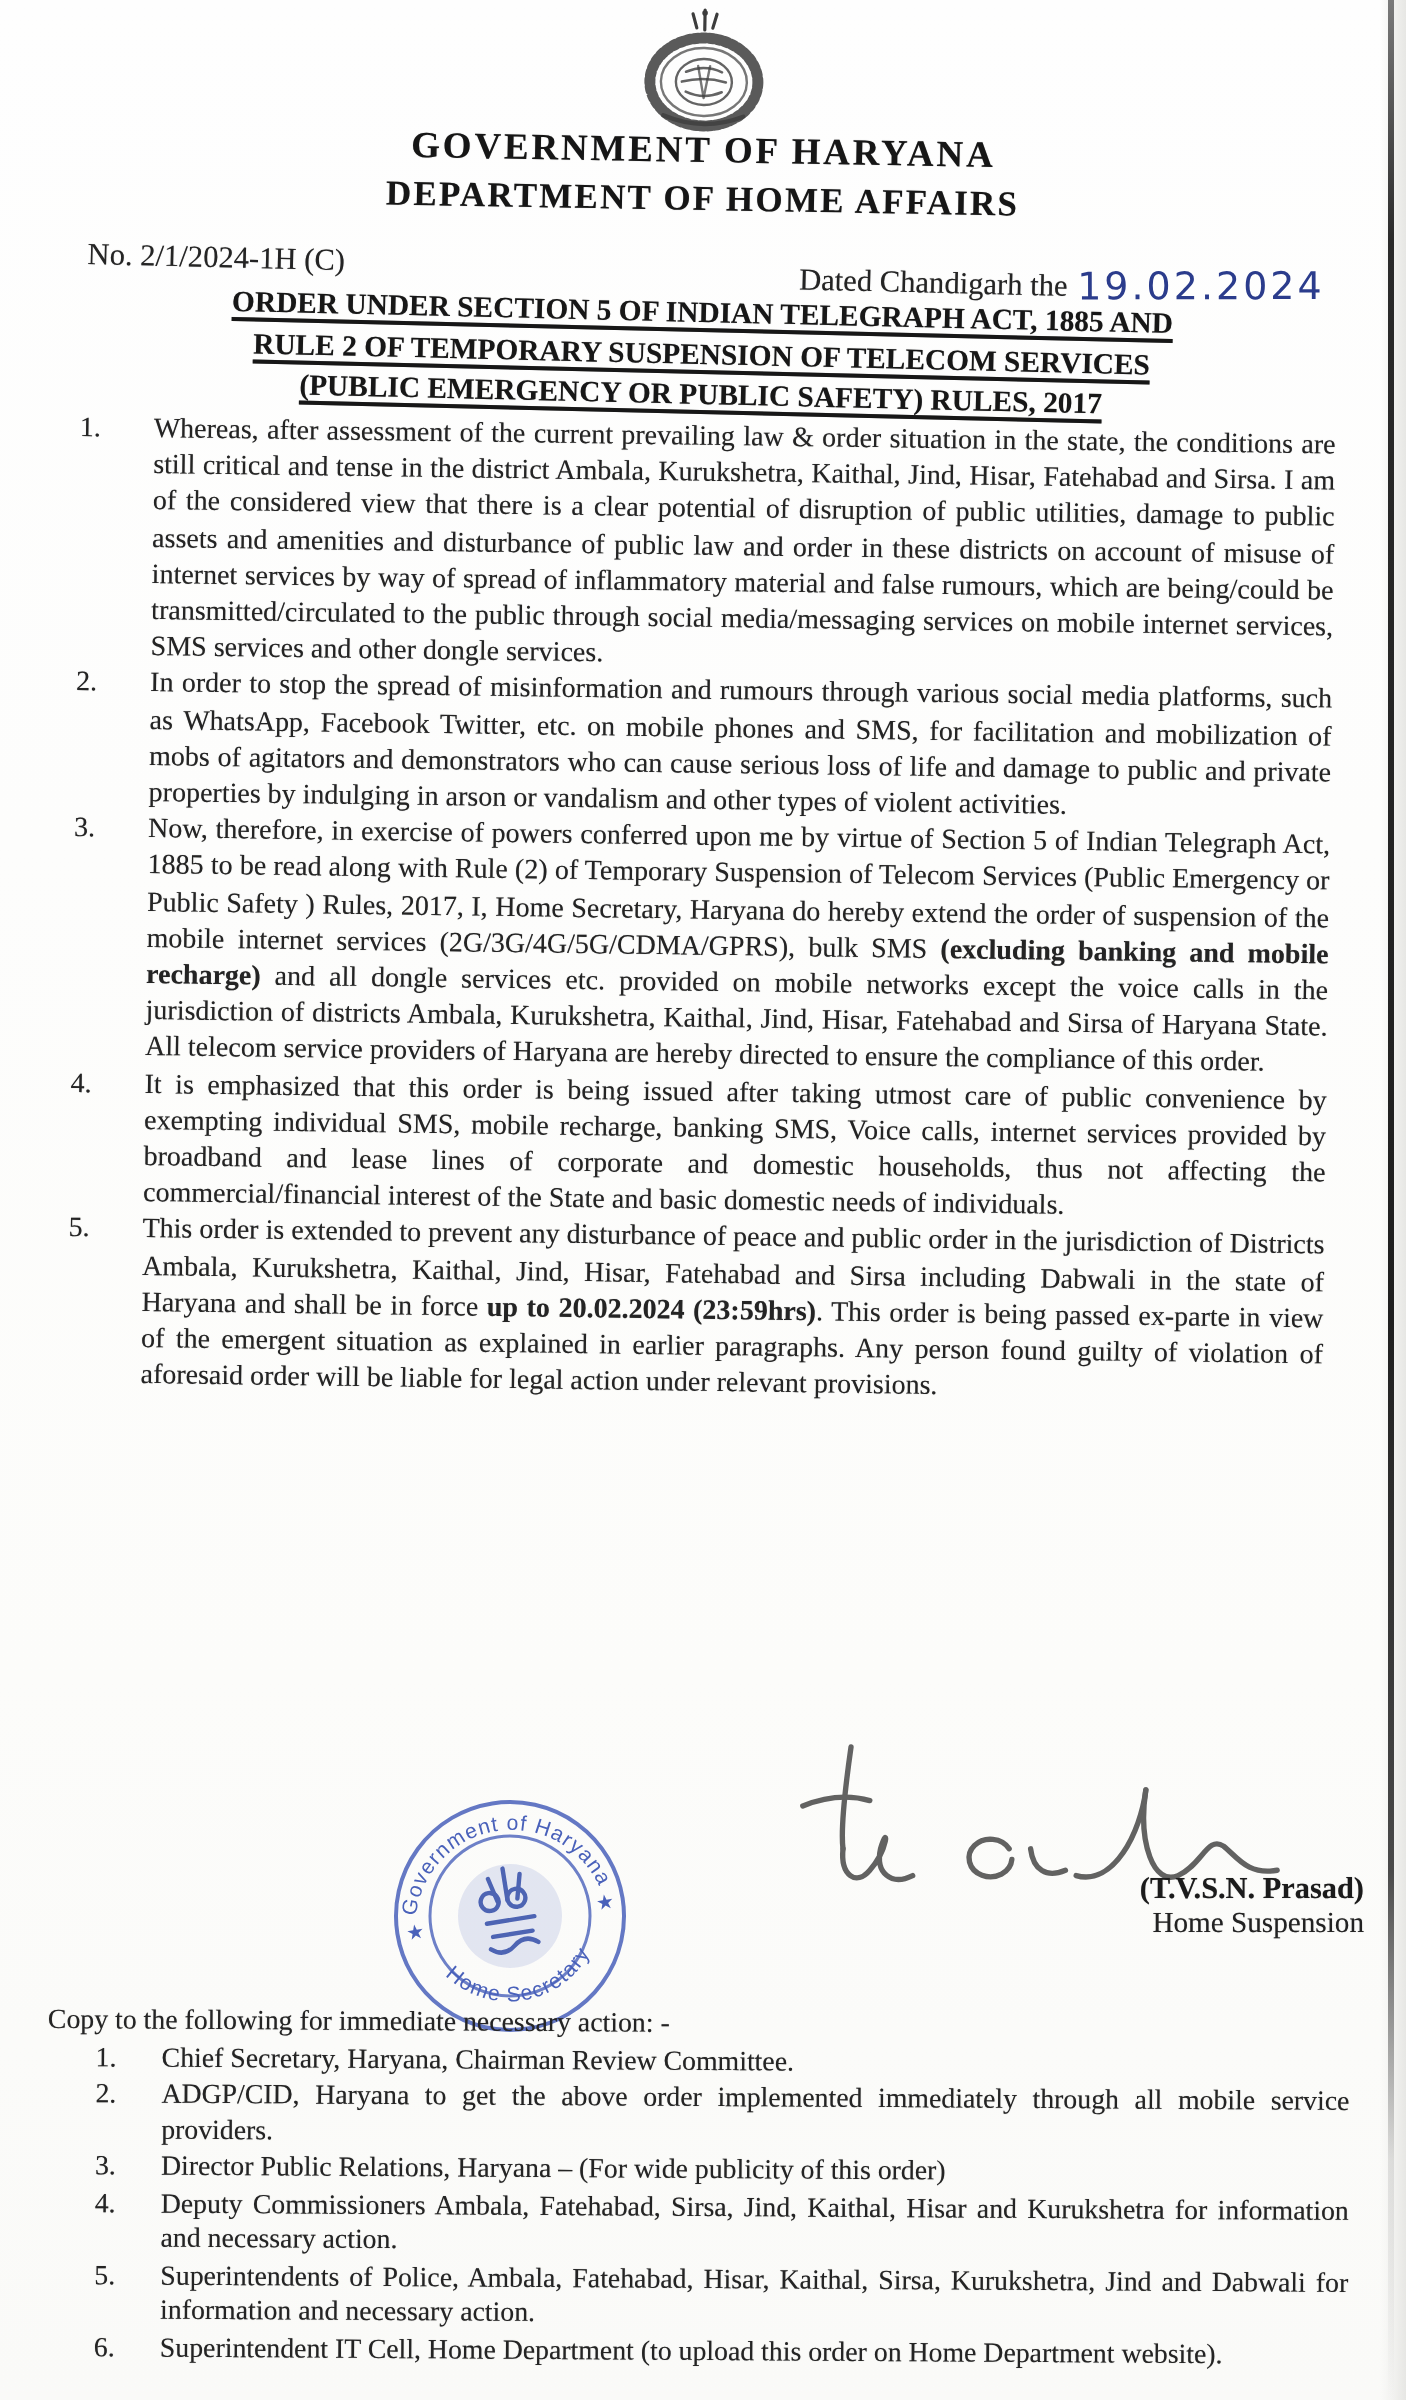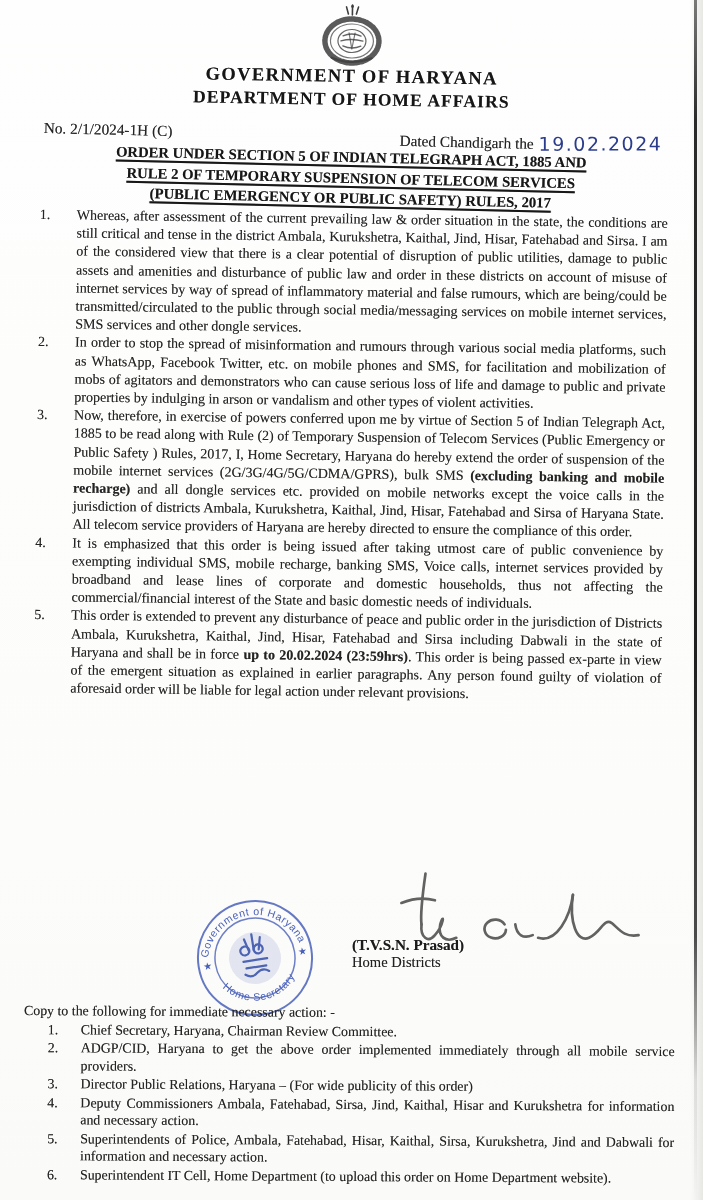--- a/index.html
+++ b/index.html
@@ -36,21 +36,21 @@
 
   .paras{position:absolute;top:206px;left:40px;width:628px;transform:rotate(0.8deg);transform-origin:left top;}
   .para{display:flex;}
   .para-num{flex:none;width:37px;font-size:14px;line-height:18.2px;}
   .para-text{flex:1;text-align:justify;font-size:14px;line-height:18.2px;}
   .para-text .b{font-weight:bold;}
 
   .sig-area{position:absolute;top:884px;left:0;right:0;height:130px;}
   .stamp{position:absolute;left:193px;top:12px;opacity:.92;}
   .signature-svg{position:absolute;left:388px;top:-16px;}
-  .sig-text{position:absolute;left:352px;top:52px;width:330px;text-align:left;}
+  .sig-text{position:absolute;left:352px;top:52px;width:330px;text-align:right;}
   .sig-name{font-weight:bold;font-size:15.2px;color:#1b1b1b;}
   .sig-desig,.sig-dept{font-size:14.6px;color:#222;}
 
   .copy{position:absolute;left:24px;top:1002px;right:28px;transform:rotate(0.35deg);transform-origin:left top;}
   .copy-heading{font-size:13.9px;line-height:17.5px;}
   .copy-item{display:flex;margin-top:1px;}
   .copy-num{flex:none;width:33px;margin-left:24px;font-size:13.9px;line-height:17.5px;}
   .copy-text{flex:1;text-align:justify;font-size:13.9px;line-height:17.5px;}
 </style>
 </head>
@@ -155,21 +155,21 @@
           <path d="M88 46 a 8 7 0 1 1 -1 -4"></path>
           <path d="M95 42 c1 8 6 11 13 8"></path>
           <path d="M112 52 c14 4 24 -16 26 -32"></path>
           <path d="M138 20 c-3 20 3 36 12 32 c9 -4 11 -15 17 -11 c5 4 9 11 20 9"></path>
         </g>
       </svg>
     </div>
 
     <div class="sig-text">
       <div class="sig-name ink">(T.V.S.N. Prasad)</div>
-      <div class="sig-dept ink">Home Districts</div>
+      <div class="sig-dept ink">Home Suspension</div>
     </div>
   </div>
 
   <div class="copy">
     <div class="copy-heading ink">Copy to the following for immediate necessary action: -</div>
     <div id="copy-list">
         <div class="copy-item">
           <div class="copy-num ink">1.</div>
           <div class="copy-text ink">Chief Secretary, Haryana, Chairman Review Committee.</div>
         </div>

